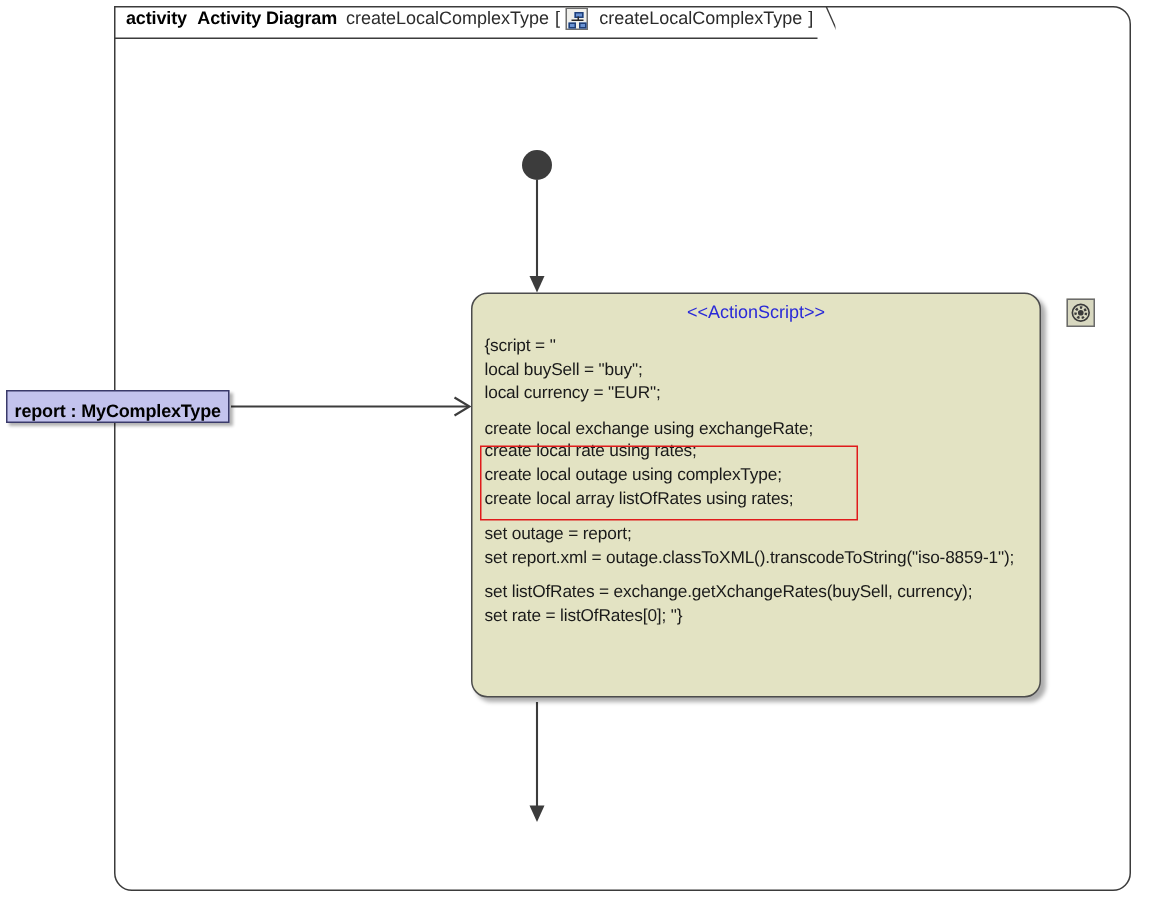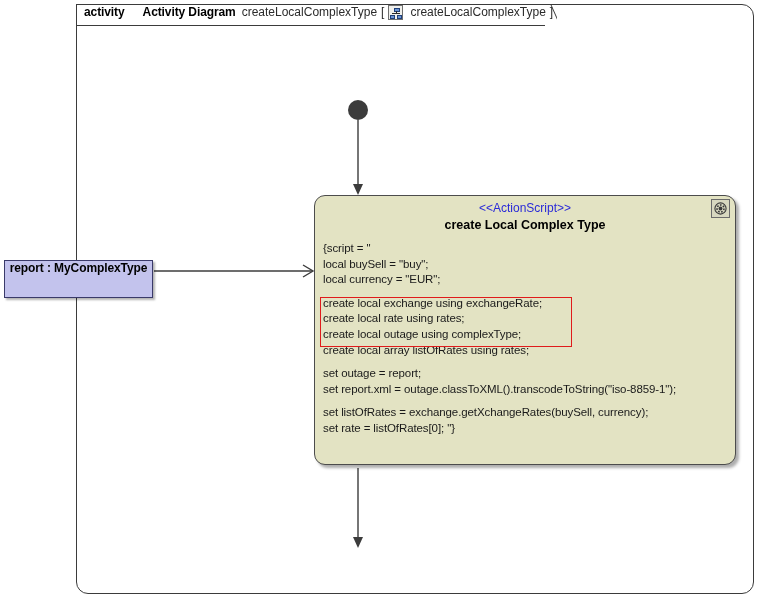--- a/index.html
+++ b/index.html
@@ -136,42 +136,42 @@
   }
   .hdr-icon i.lv { left: 7px; top: 5px; width: 1px; height: 3px; }
   .hdr-icon i.lh { left: 3px; top: 7px; width: 8px; height: 1px; }
 
   
   #object-node {
     position: absolute;
     left: 4px;
     top: 260px;
     width: 149px;
-    height: 38px;
+    height: 22px;
     background: #c3c3ed;
     border: 1px solid #3a3a6a;
     box-sizing: border-box;
     display: flex;
-    align-items: flex-start;
+    align-items: flex-end;
     justify-content: center;
     box-shadow: 2px 2px 2px rgba(0,0,0,0.30);
   }
   #object-node-label {
     font-size: 12px;
     font-weight: bold;
     color: #000000;
     letter-spacing: -0.1px;
   }
 
   
   #action-node {
     position: absolute;
     left: 314px;
     top: 195px;
-    width: 422px;
+    width: 380px;
     height: 270px;
     background: #e3e3c3;
     border: 1px solid #4c4c4c;
     border-radius: 11px;
     box-sizing: border-box;
     box-shadow: 3px 3px 3px rgba(0,0,0,0.32);
   }
   #action-stereotype {
     margin-top: 5px;
     text-align: center;
@@ -243,21 +243,21 @@
     pointer-events: none;
   }
 </style>
 </head>
 <body>
 
 <div id="diagram-frame"></div>
 
 <div id="frame-header">
   <span class="hdr-kw">activity</span>
-  <span class="hdr-kw" style="margin-left:18px">Activity Diagram</span>
+  <span class="hdr-kw" style="margin-left:7px">Activity Diagram</span>
   <span class="hdr-name">createLocalComplexType</span>
   <span class="hdr-bracket">[</span>
   <span class="hdr-icon">
     <i class="n1"></i>
     <i class="ln lv"></i>
     <i class="ln lh"></i>
     <i class="n2"></i>
     <i class="n3"></i>
   </span>
   <span class="hdr-sub">createLocalComplexType</span>
@@ -285,21 +285,20 @@
 </svg>
 
 <div id="initial-node"></div>
 
 <div id="object-node" style="background: rgb(195, 195, 237); border-color: rgb(58, 58, 106);">
   <span id="object-node-label">report : MyComplexType</span>
 </div>
 
 <div id="action-node" style="background: rgb(227, 227, 195); border-color: rgb(76, 76, 76);">
   <div id="action-stereotype" style="color: rgb(42, 42, 216);">&lt;&lt;ActionScript&gt;&gt;</div>
-  <div id="action-title">create Local Complex Type</div>
   <div id="action-body"><div>{script = "</div><div>local buySell = "buy";</div><div>local currency = "EUR";</div><div class="blank-line"></div><div>create local exchange using exchangeRate;</div><div>create local rate using rates;</div><div>create local outage using complexType;</div><div>create local array listOfRates using rates;</div><div class="blank-line"></div><div>set outage = report;</div><div>set report.xml = outage.classToXML().transcodeToString("iso-8859-1");</div><div class="blank-line"></div><div>set listOfRates = exchange.getXchangeRates(buySell, currency);</div><div>set rate = listOfRates[0]; "}</div></div>
 </div>
 
 <div id="action-gear">
   <svg width="13" height="13" viewBox="0 0 13 13">
     <circle cx="6.5" cy="6.5" r="5.6" fill="none" stroke="#3a3a3a" stroke-width="1.1"></circle>
     <circle cx="6.5" cy="6.5" r="3.5" fill="none" stroke="#3a3a3a" stroke-width="1.6" stroke-dasharray="1.6 1.5"></circle>
     <circle cx="6.5" cy="6.5" r="1.9" fill="#3a3a3a"></circle>
   </svg>
 </div>

